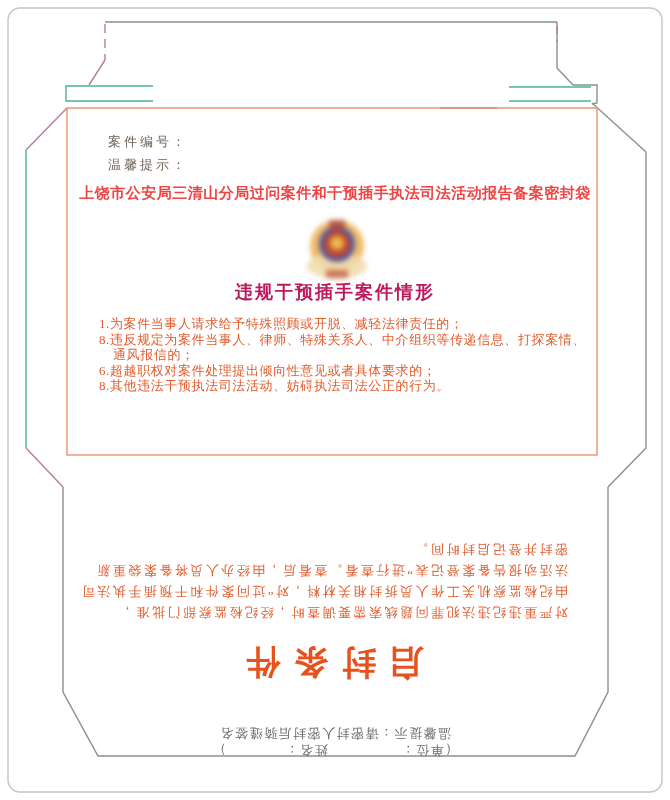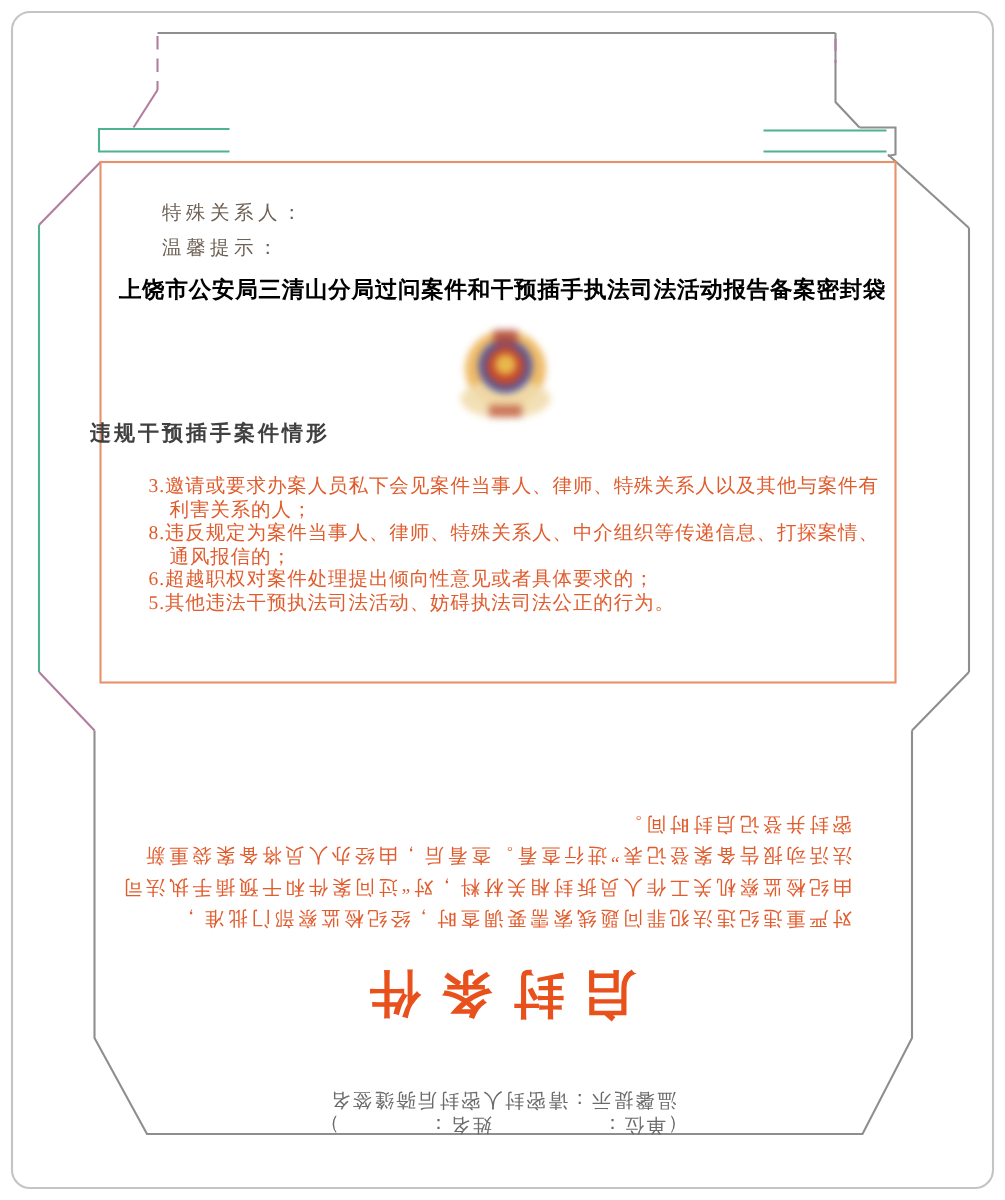--- a/index.html
+++ b/index.html
@@ -2,25 +2,25 @@
 <html><head>
 <meta charset="utf-8">
 <style>
   html,body{margin:0;padding:0;background:#ffffff;}
   .page{position:relative;width:670px;height:800px;background:#ffffff;overflow:hidden;
         font-family:"Liberation Serif","DejaVu Serif",serif;}
   svg.outline{position:absolute;left:0;top:0;}
   .case-labels{position:absolute;left:108px;top:130px;color:#6e6054;font-size:13px;
         letter-spacing:3px;line-height:23px;}
   .doc-title{position:absolute;left:55px;top:184px;width:560px;text-align:center;
-        font-size:15px;font-weight:bold;color:#000000;letter-spacing:0.5px;}
+        font-size:15px;font-weight:bold;color:#ef4444;letter-spacing:0.5px;}
   .badge{position:absolute;left:302px;top:212px;width:70px;height:74px;
         filter:blur(2.4px);opacity:0.92;}
-  .heading{position:absolute;left:60px;top:280px;width:550px;text-align:left;
-        color:#404040;font-size:14px;font-weight:bold;letter-spacing:2px;}
+  .heading{position:absolute;left:60px;top:280px;width:550px;text-align:center;
+        color:#be185d;font-size:18px;font-weight:bold;letter-spacing:2px;}
   .rules{position:absolute;left:99px;top:316px;width:487px;color:#e05c2d;
         font-size:13px;line-height:15.6px;letter-spacing:0.6px;}
   .rule{padding-left:14px;text-indent:-14px;}
   .flip{position:absolute;left:92px;top:528px;width:486px;height:231px;
         transform:rotate(180deg);}
   .sig-line,.notice-line{text-align:center;color:#6a6a6a;font-size:13px;
         letter-spacing:1.5px;line-height:17px;}
   .unseal-title{margin-top:40px;text-align:center;color:#e8501c;font-size:34px;
         font-weight:bold;letter-spacing:14px;text-indent:14px;}
   .unseal{margin-top:16px;padding-left:10px;color:#e05c2d;font-size:13px;
@@ -58,45 +58,45 @@
       <path d="M509,87 H591"></path>
       <path d="M509,101 H591"></path>
       <path d="M26,150 V448"></path>
     </g>
     <g stroke="#e9916b">
       <rect x="67" y="108" width="530" height="347"></rect>
     </g>
   </svg>
 
   <div class="case-labels">
-    <div>特殊关系人：</div>
+    <div>案件编号：</div>
     <div>温馨提示：</div>
   </div>
 
   <div class="doc-title">上饶市公安局三清山分局过问案件和干预插手执法司法活动报告备案密封袋</div>
 
   <div class="badge">
     <svg width="70" height="74" viewBox="0 0 70 74">
       <ellipse cx="35" cy="34" rx="27" ry="26" fill="#eaa83e" opacity="0.85"></ellipse>
       <ellipse cx="35" cy="54" rx="30" ry="13" fill="#f0d9a6" opacity="0.9"></ellipse>
       <circle cx="35" cy="32" r="18" fill="#474b96"></circle>
       <circle cx="35" cy="32" r="13" fill="#c03a1c"></circle>
       <circle cx="35" cy="31" r="7" fill="#e7b23b"></circle>
       <rect x="27" y="8" width="16" height="10" fill="#a8352c" opacity="0.8"></rect>
       <rect x="24" y="58" width="22" height="8" fill="#b8452a" opacity="0.75"></rect>
     </svg>
   </div>
 
   <div class="heading">违规干预插手案件情形</div>
 
   <div class="rules">
-    <div class="rule">3.邀请或要求办案人员私下会见案件当事人、律师、特殊关系人以及其他与案件有利害关系的人；</div>
+    <div class="rule">1.为案件当事人请求给予特殊照顾或开脱、减轻法律责任的；</div>
     <div class="rule">8.违反规定为案件当事人、律师、特殊关系人、中介组织等传递信息、打探案情、通风报信的；</div>
     <div class="rule">6.超越职权对案件处理提出倾向性意见或者具体要求的；</div>
-    <div class="rule">5.其他违法干预执法司法活动、妨碍执法司法公正的行为。</div>
+    <div class="rule">8.其他违法干预执法司法活动、妨碍执法司法公正的行为。</div>
   </div>
 
   <div class="flip">
     <div class="sig-line">（单位：　　　　　姓名：　　　　）</div>
     <div class="notice-line">温馨提示：请密封人密封后骑缝签名</div>
     <div class="unseal-title">启封条件</div>
     <div class="unseal">
       <div>对严重违纪违法犯罪问题线索需要调查时，经纪检监察部门批准，</div>
       <div>由纪检监察机关工作人员拆封相关材料，对“过问案件和干预插手执法司</div>
       <div>法活动报告备案登记表”进行查看。查看后，由经办人员将备案袋重新</div>

